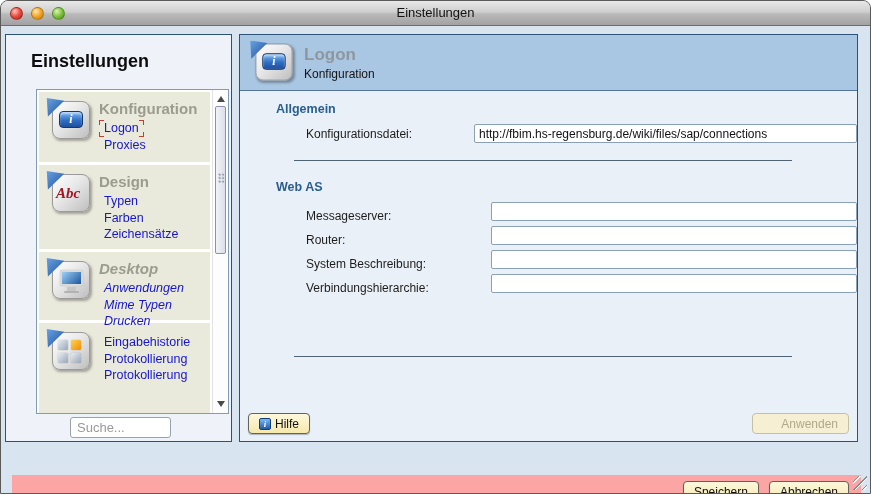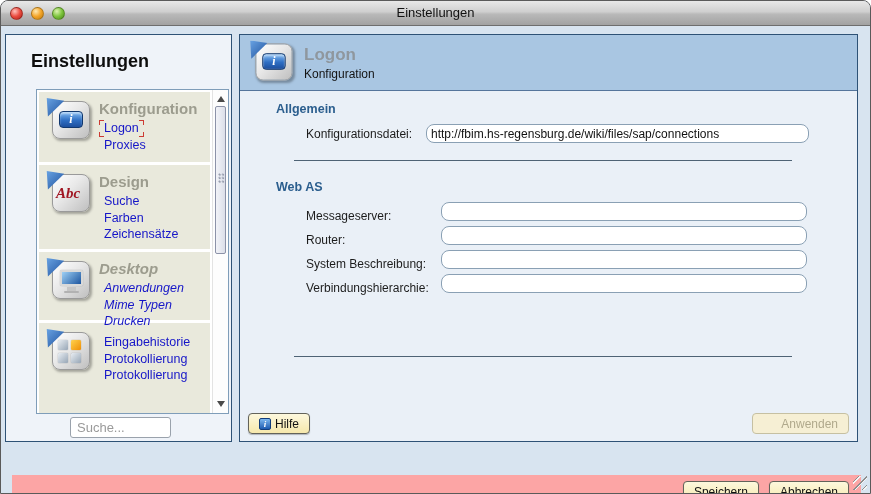--- a/index.html
+++ b/index.html
@@ -101,26 +101,26 @@
   }
   .main-header {
     position:absolute; left:0; top:0; right:0; height:56px;
     background:#a9c6e2; border-bottom:1px solid #55759b;
     display:flex; align-items:center; padding-left:8px;
   }
   .main-title { font-size:17px; font-weight:bold; color:#8f979e; line-height:19px; }
   .main-subtitle { font-size:12px; color:#141414; margin-top:3px; }
   .content { position:absolute; left:0; top:57px; right:0; bottom:0; padding:9px 0 0 36px; }
   .section-title { font-size:12.5px; font-weight:bold; color:#2b5e8e; line-height:16px; }
-  .form-row { display:flex; align-items:center; margin-top:0; padding-left:30px; height:19px; margin-bottom:5px; }
+  .form-row { display:flex; align-items:center; margin-top:0; padding-left:30px; height:19px; margin-bottom:5px;justify-content:space-between; }
   .form-row label { font-size:12px; color:#1c1c1c; }
   .form-row label.w1 { width:120px; }
   .form-row label.w2 { width:135px;margin-top:8px; }
   .tfield {
-    height:19px; border:1px solid #8aa0b4; border-radius:8px; background:#fff;
+    height:19px; border:1px solid #8aa0b4; border-radius:2px; background:#fff;
     font-size:12px; color:#111; padding:0 4px; outline:none;
   }
   .tfield.conf { width:383px; }
   .tfield.web { width:366px; }
   .sep { height:1px; background:#4e6375; margin-left:18px; width:498px; }
   .sep.s1 { margin-top:17px; }
   .gap1 { height:7px; }
   .gap2 { height:18px; }
   .sep.s2 { margin-top:63px; }
 
@@ -236,21 +236,21 @@
 
         <div class="card" style="height:84px;">
           <div class="sap-icon">
             <span class="tile"></span>
               <span class="fold"></span>
             <span class="abc-glyph">Abc</span>
           </div>
           <div class="card-text">
             <div class="group-title">Design</div>
             <div class="group-items">
-              <div class="group-item"><span>Suche</span></div>
+              <div class="group-item"><span>Typen</span></div>
               <div class="group-item"><span>Farben</span></div>
               <div class="group-item"><span>Zeichensätze</span></div>
             </div>
           </div>
         </div>
 
         <div class="card" style="height:68px;font-style:italic;">
           <div class="sap-icon">
             <span class="tile"></span>
               <span class="fold"></span>

